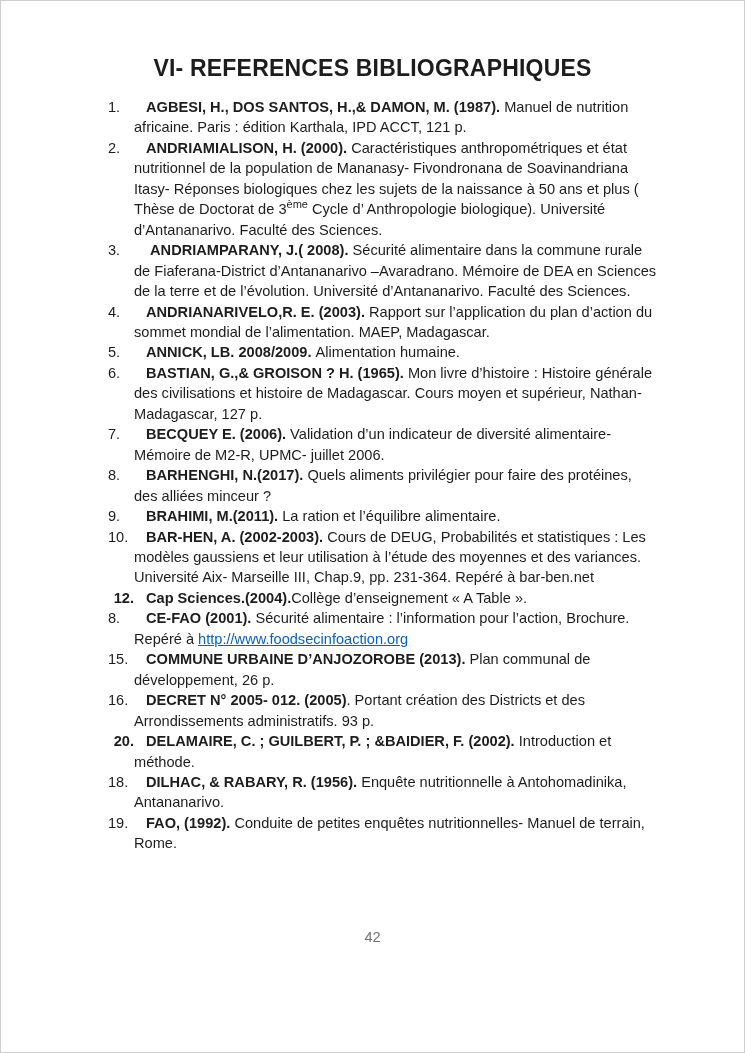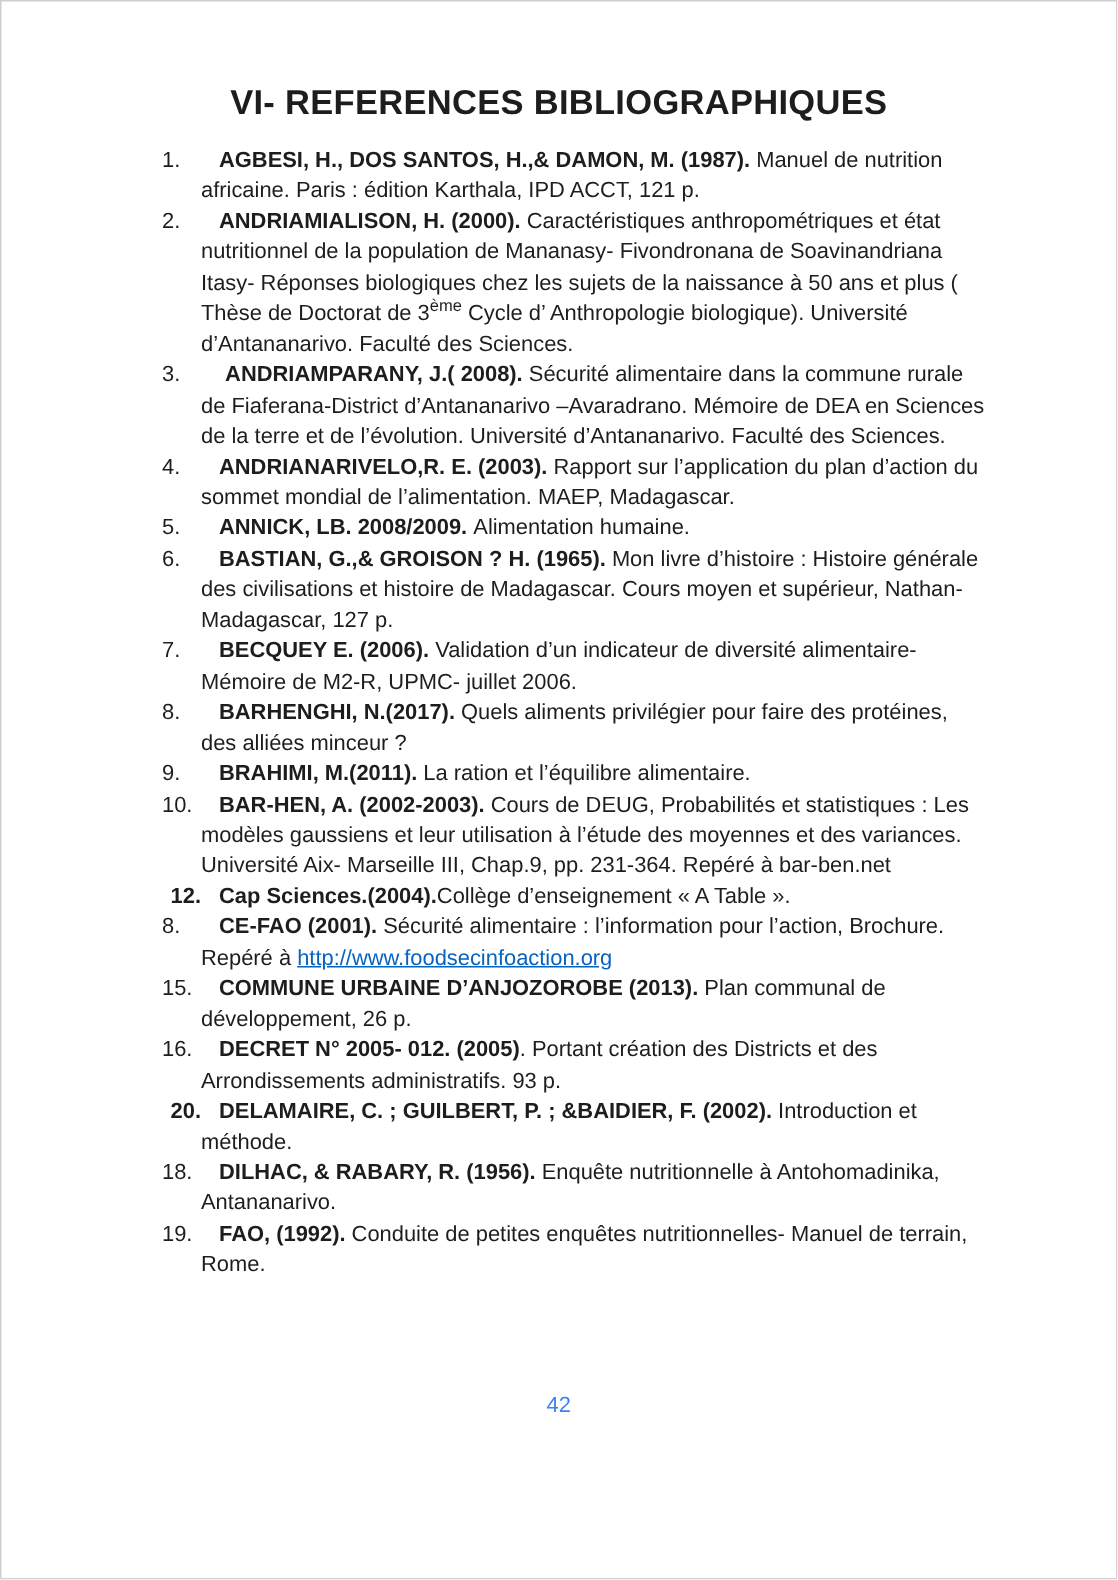--- a/index.html
+++ b/index.html
@@ -62,21 +62,21 @@
     line-height: 0;
     vertical-align: super;
   }
   .page-number {
     position: absolute;
     left: 0;
     right: 0;
     top: 928px;
     text-align: center;
     font-size: 14.6px;
-    color: #3b82f6;
+    color: #737373;
   }
 </style>
 </head>
 <body>
 
 <div class="page">
   <h1 class="doc-title">VI- REFERENCES BIBLIOGRAPHIQUES</h1>
 
   <div class="ref-list">
       <div class="ref-item">

